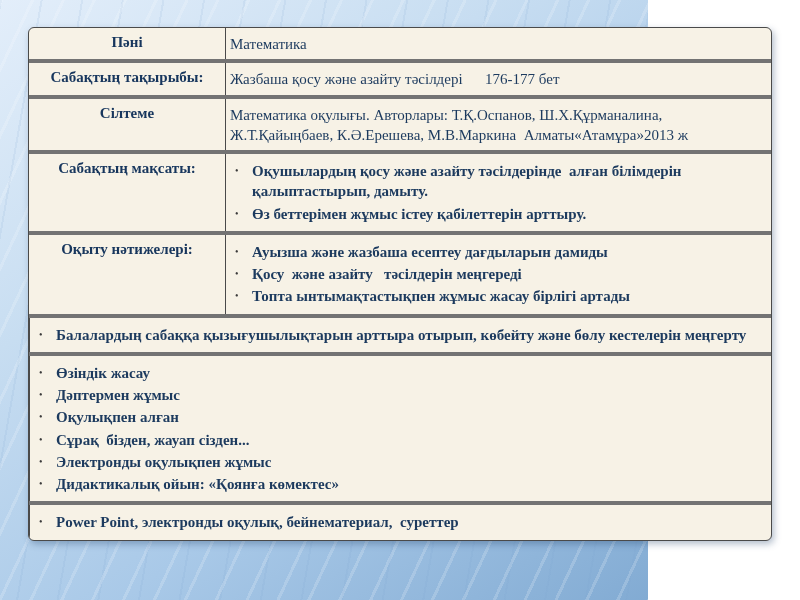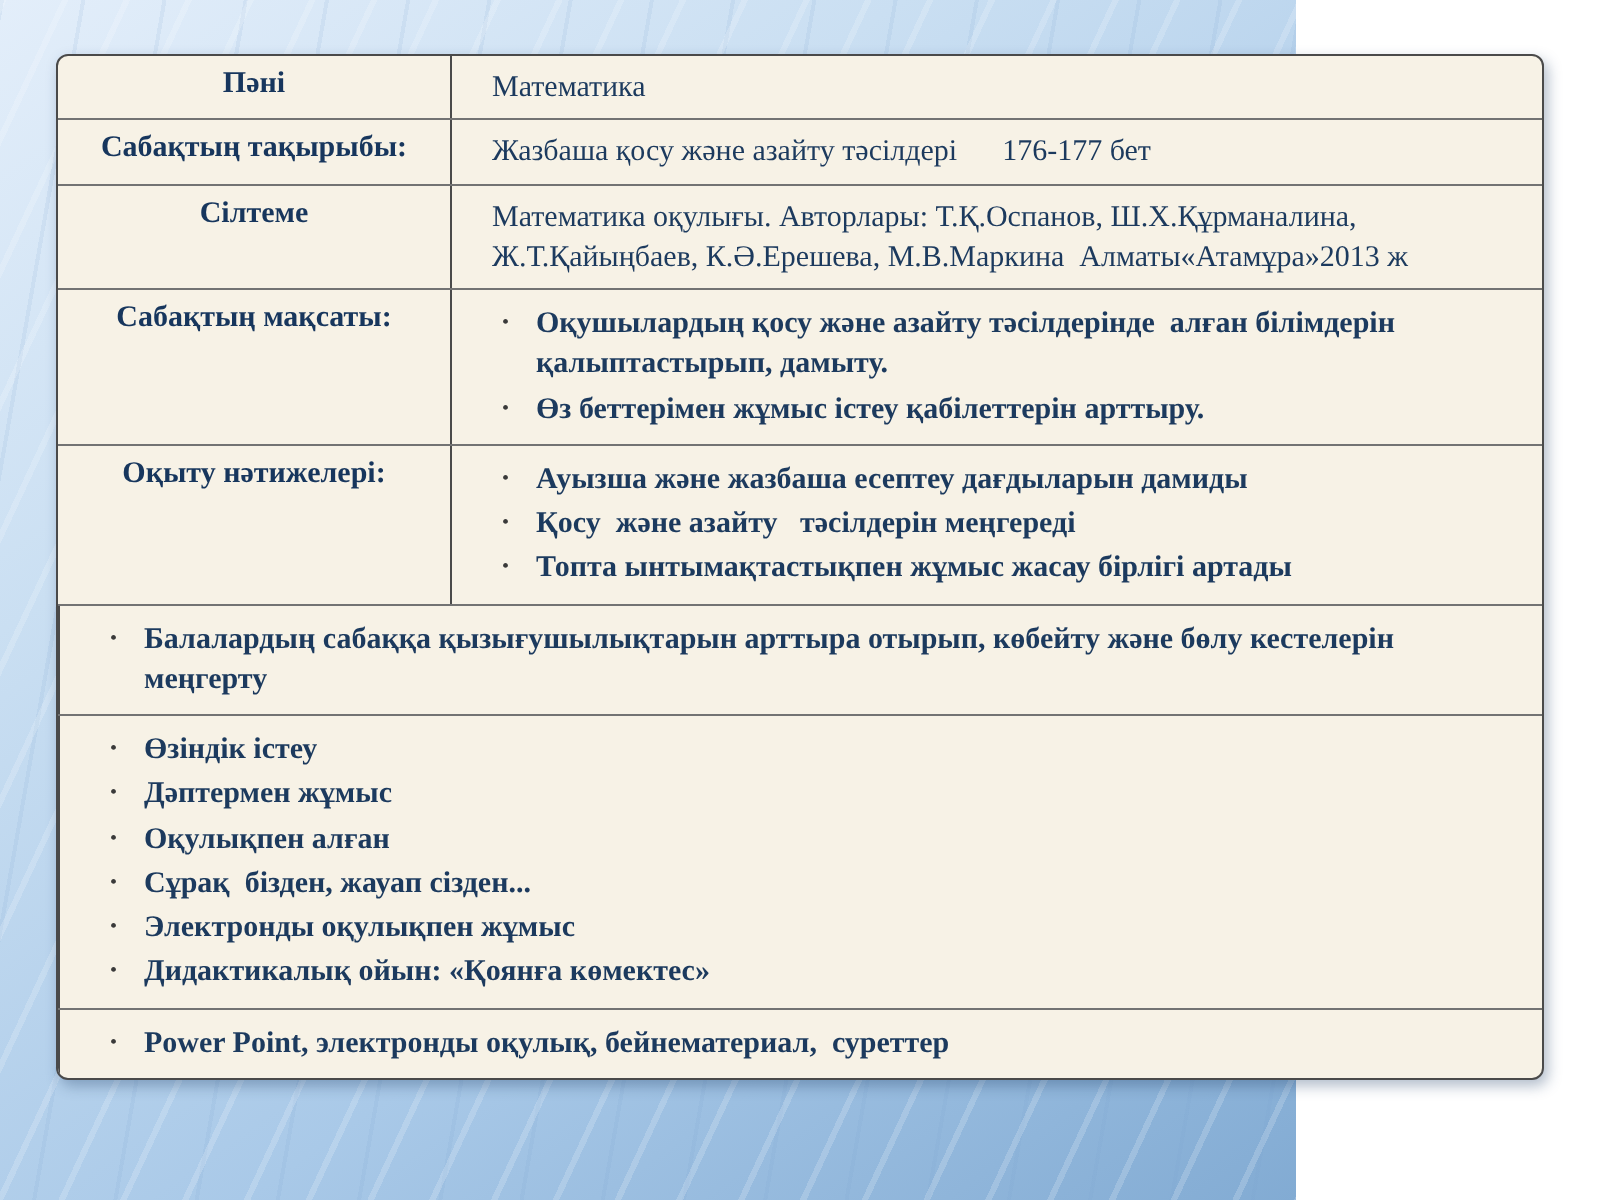--- a/index.html
+++ b/index.html
@@ -22,34 +22,34 @@
   }
   .lesson-table {
     position:absolute;
     left:28px; top:27px; width:744px;
     background:#f7f2e6;
     border:1px solid #4a4a4a;
     border-radius:6px;
     overflow:hidden;
     box-shadow:2px 3px 7px rgba(35,65,105,0.35);
   }
-  .row { display:flex; border-top:1px solid #737373; }
+  .row { display:flex; border-top:4px solid #737373; }
   .row:first-child { border-top:none; }
   .cell-label {
     flex:0 0 196px; width:196px;
     text-align:center;
     font-weight:bold;
     font-size:15px;
     color:#17365d;
     padding:6px 6px 5px 6px;
   }
   .cell-content {
     flex:1;
     border-left:1px solid #4a4a4a;
-    padding:5px 12px 5px 20px;
+    padding:5px 12px 5px 4px;
     font-size:15px;
     line-height:1.35;
     color:#1c3a5e;
   }
   .plain-text { padding-top:1px; }
   .bullet {
     display:flex;
     margin:2px 0;
     align-items:flex-start;
   }
@@ -127,21 +127,21 @@
           <span class="marker">•</span>
           <span class="btxt">Балалардың сабаққа қызығушылықтарын арттыра отырып, көбейту және бөлу кестелерін меңгерту</span>
         </div>
       </div>
     </div>
 
     <div class="row">
       <div class="cell-content">
         <div class="bullet">
           <span class="marker">•</span>
-          <span class="btxt">Өзіндік істеу</span>
+          <span class="btxt">Өзіндік жасау</span>
         </div>
         <div class="bullet">
           <span class="marker">•</span>
           <span class="btxt">Дәптермен жұмыс</span>
         </div>
         <div class="bullet">
           <span class="marker">•</span>
           <span class="btxt">Оқулықпен алған</span>
         </div>
         <div class="bullet">

